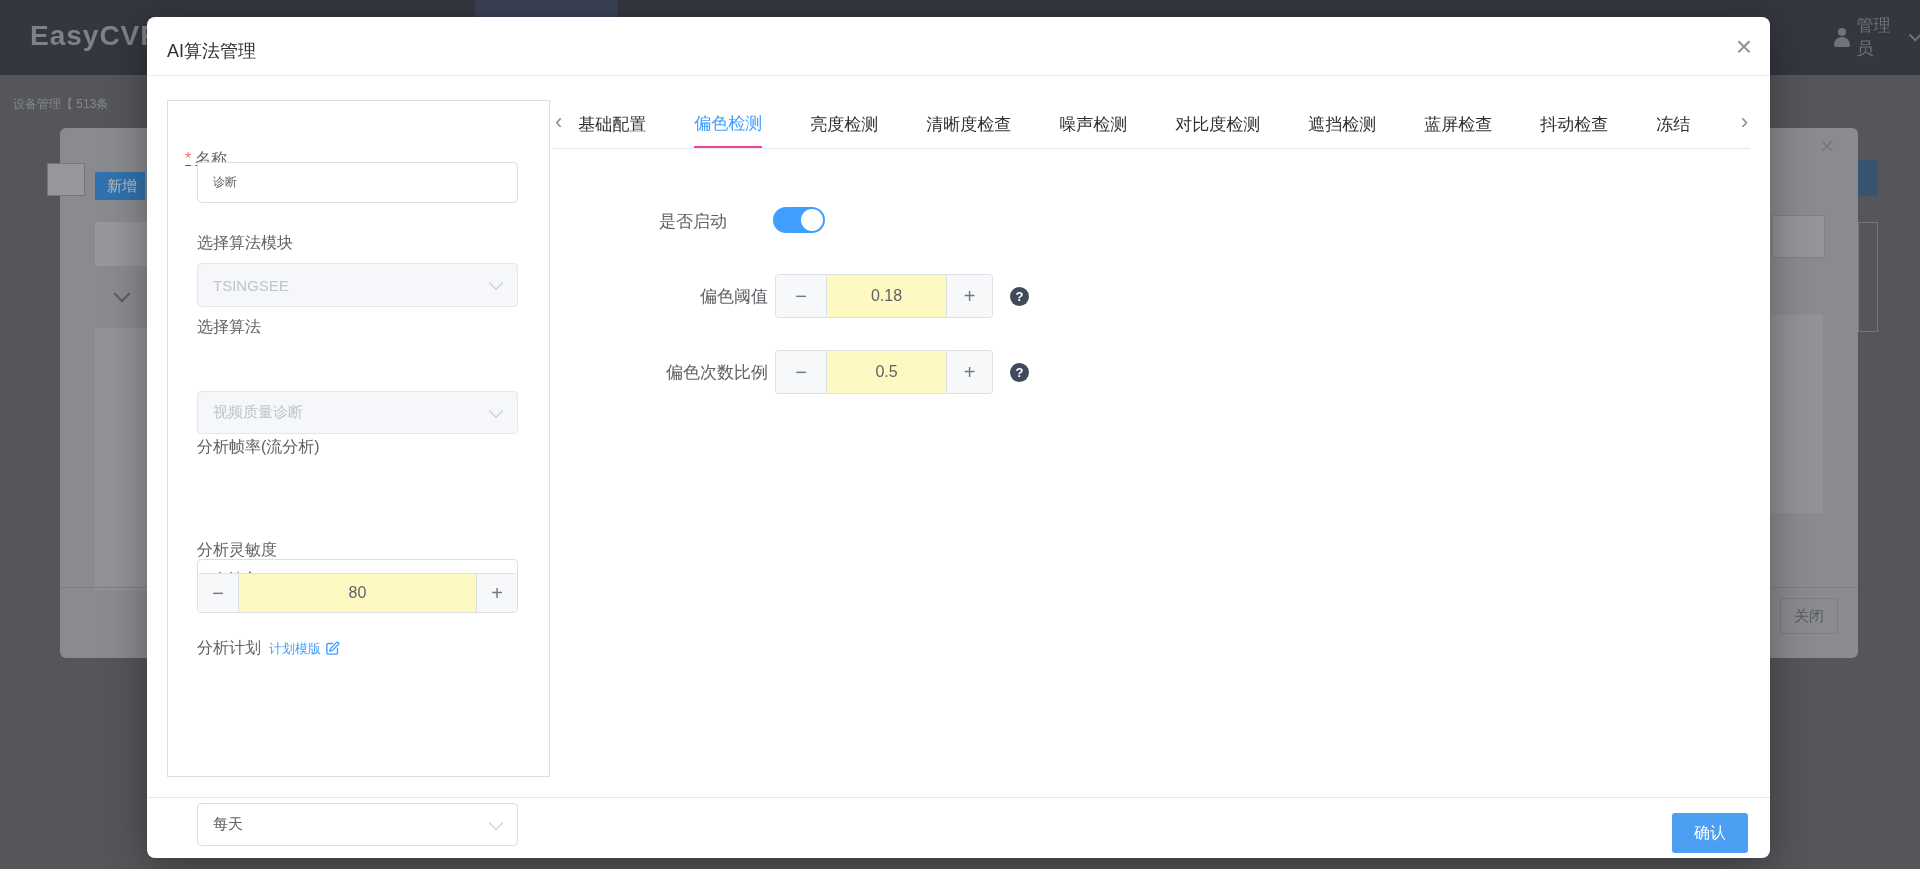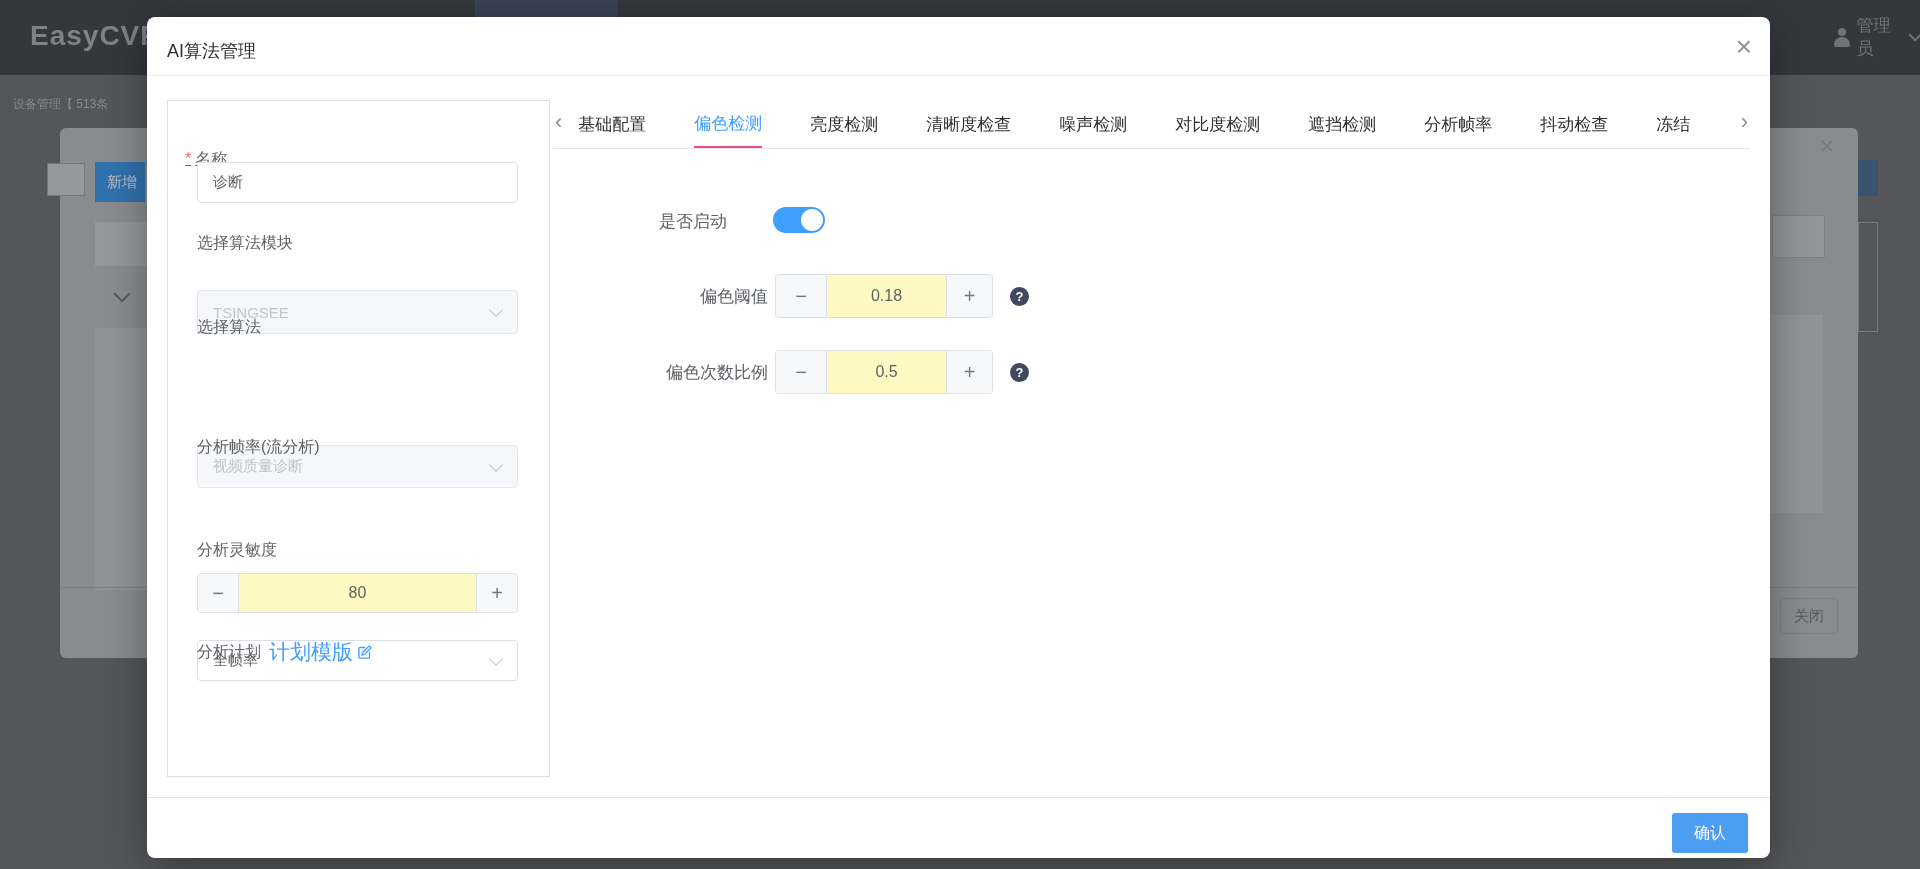--- a/index.html
+++ b/index.html
@@ -13,21 +13,21 @@
   .userbox{left:1833px;top:25px;height:24px;display:flex;align-items:center;gap:7px;color:#6f7277;}
   .picon{position:relative;width:18px;height:19px;}
   .picon::before{content:"";position:absolute;left:5px;top:0;width:8px;height:8px;border-radius:50%;background:#70737a;}
   .picon::after{content:"";position:absolute;left:1px;top:9px;width:16px;height:10px;border-radius:8px 8px 2px 2px;background:#70737a;}
   .uname{font-size:17px;}
   .cd{display:inline-block;width:8px;height:8px;border-right:2px solid #6f7277;border-bottom:2px solid #6f7277;transform:rotate(45deg);margin-top:-4px;}
   .crumb{left:13px;top:96px;width:137px;font-size:12px;color:#85878a;white-space:nowrap;overflow:hidden;}
 
   .bdialog{left:60px;top:128px;width:1798px;height:530px;background:#8a8b8e;border-radius:6px;}
   .box-a{left:47px;top:163px;width:38px;height:33px;background:#97989b;border:1px solid #74767a;box-sizing:border-box;}
-  .btn-add{left:95px;top:162px;width:50px;height:40px;background:#3072ad;color:#b8bcc2;font-size:15px;display:flex;align-items:center;justify-content:flex-start;padding-left:12px;box-sizing:border-box;white-space:nowrap;overflow:hidden;}
+  .btn-add{left:95px;top:172px;width:50px;height:28px;background:#3072ad;color:#b8bcc2;font-size:15px;display:flex;align-items:center;justify-content:flex-start;padding-left:12px;box-sizing:border-box;white-space:nowrap;overflow:hidden;}
   .band{left:95px;top:222px;width:70px;height:44px;background:#96979a;}
   .chev-row{left:116px;top:288px;width:10px;height:10px;border-right:2px solid #5b5d60;border-bottom:2px solid #5b5d60;transform:rotate(45deg);}
   .tree{left:95px;top:328px;width:70px;height:262px;background:#929396;}
   .bclose{left:1820px;top:134px;font-size:24px;color:#77797d;line-height:1;}
   .bbtn-navy{left:1858px;top:160px;width:20px;height:36px;background:#395470;}
   .bbox-b{left:1772px;top:215px;width:53px;height:43px;background:#949598;border:1px solid #7e8084;box-sizing:border-box;}
   .bbox-c{left:1858px;top:222px;width:20px;height:110px;border:1px solid #76787c;box-sizing:border-box;}
   .bblock{left:1770px;top:315px;width:53px;height:198px;background:#929396;}
   .bdivider{left:60px;top:587px;width:1798px;height:1px;background:#7c7e81;}
   .btn-close-b{left:1780px;top:598px;width:58px;height:36px;border:1px solid #7b7d80;box-sizing:border-box;color:#57595d;font-size:15px;display:flex;align-items:center;justify-content:center;border-radius:3px;}
@@ -36,33 +36,33 @@
   .modal{left:147px;top:17px;width:1623px;height:841px;background:#ffffff;border-radius:8px;box-shadow:0 8px 40px rgba(0,0,0,0.35);}
   .m-title{left:20px;top:22px;font-size:18px;color:#303133;}
   .m-close{right:18px;top:16px;font-size:28px;color:#909399;line-height:1;cursor:pointer;font-weight:300;}
   .m-hr{left:0;top:58px;width:100%;height:1px;background:#ebeef5;}
   .m-hr2{left:0;top:780px;width:100%;height:1px;background:#e4e7ed;}
 
   .panel{left:20px;top:83px;width:383px;height:677px;border:1px solid #d9dde6;box-sizing:border-box;background:#fff;}
 
   .flabel{font-size:16px;color:#5f6266;white-space:nowrap;}
   .req{color:#f56c6c;margin-right:4px;}
-  .inp{box-sizing:border-box;width:321px;height:41px;border:1px solid #dcdfe6;border-radius:4px;padding:0 15px;font-size:15px;color:#606266;background:#fff;font-family:inherit;outline:none;}
-  .selbox{box-sizing:border-box;width:321px;height:43px;border:1px solid #dcdfe6;border-radius:4px;background:#fff;display:flex;align-items:center;padding:0 30px 0 15px;font-size:15px;color:#606266;position:relative;margin-top:27px;}
+  .inp{box-sizing:border-box;width:321px;height:41px;border:1px solid #dcdfe6;border-radius:4px;padding:0 15px;font-size:12px;color:#606266;background:#fff;font-family:inherit;outline:none;}
+  .selbox{box-sizing:border-box;width:321px;height:43px;border:1px solid #dcdfe6;border-radius:4px;background:#fff;display:flex;align-items:center;padding:0 30px 0 15px;font-size:15px;color:#606266;position:relative;}
   .selbox.dis{background:#f5f7fa;border-color:#e4e7ed;color:#c0c4cc;}
   .selchev{position:absolute;right:16px;top:50%;margin-top:-7px;width:9px;height:9px;border-right:1.6px solid #c0c4cc;border-bottom:1.6px solid #c0c4cc;transform:rotate(45deg);}
 
   .stepper{box-sizing:border-box;border:1px solid #dcdfe6;border-radius:4px;background:#fff;display:flex;overflow:hidden;}
   .st-btn{background:#f7f8fa;color:#737780;font-size:20px;display:flex;align-items:center;justify-content:center;cursor:pointer;flex:0 0 auto;}
   .st-val{flex:1;display:flex;align-items:center;justify-content:center;font-size:16px;color:#606266;background:#fef9c3;}
   .st-l{border-right:1px solid #dcdfe6;}
   .st-r{border-left:1px solid #dcdfe6;}
 
   .planrow{display:flex;align-items:center;gap:8px;}
-  .plink{color:#409eff;font-size:21px;cursor:pointer;display:flex;align-items:center;gap:4px;}
+  .plink{color:#409eff;font-size:13px;cursor:pointer;display:flex;align-items:center;gap:4px;}
 
   
   .tabs{left:406px;top:83px;width:1197px;height:48px;border-bottom:1px solid #e4e7ed;display:flex;align-items:center;}
   .tab-arrow{color:#8a8f99;font-size:22px;line-height:1;flex:0 0 auto;cursor:pointer;padding:0 2px;margin-top:-4px;}
   .tablist{display:flex;gap:48px;margin-left:14px;height:100%;align-items:flex-start;flex:1;overflow:hidden;white-space:nowrap;}
   .tab{font-size:17px;color:#303133;height:100%;display:flex;align-items:center;cursor:pointer;box-sizing:border-box;flex:0 0 auto;}
   .tab.active{color:#409eff;border-bottom:2px solid #ec4899;}
 
   
   .rlabel{width:150px;text-align:center;font-size:17px;color:#5f6266;white-space:nowrap;}
@@ -156,21 +156,21 @@
     <div class="abs tabs">
       <span class="tab-arrow">‹</span>
       <div class="tablist">
         <span class="tab">基础配置</span>
         <span class="tab active">偏色检测</span>
         <span class="tab">亮度检测</span>
         <span class="tab">清晰度检查</span>
         <span class="tab">噪声检测</span>
         <span class="tab">对比度检测</span>
         <span class="tab">遮挡检测</span>
-        <span class="tab">分析帧率</span>
+        <span class="tab">蓝屏检查</span>
         <span class="tab">抖动检查</span>
         <span class="tab">冻结</span>
       </div>
       <span class="tab-arrow">›</span>
     </div>
 
     <div class="abs rlabel" style="left:471px;top:193px;">是否启动</div>
     <div class="abs toggle">
         <span class="knob"></span>
       </div>

